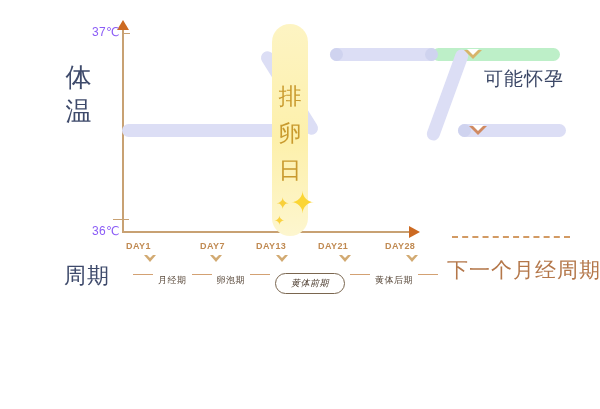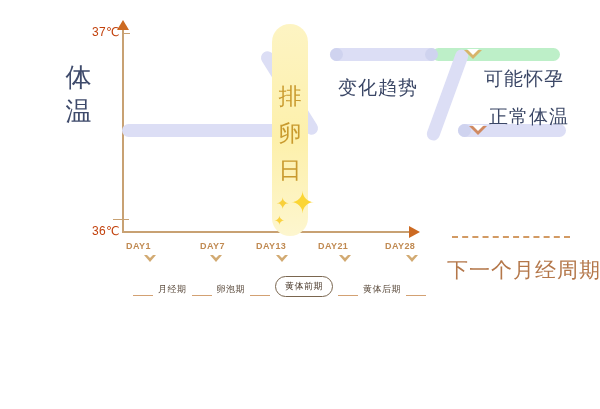--- a/index.html
+++ b/index.html
@@ -12,21 +12,21 @@
   
   .axis-y{position:absolute;left:122px;top:28px;width:2px;height:204px;background:#c8a173;}
   .axis-y-arrow{position:absolute;left:117px;top:20px;width:0;height:0;
     border-left:6px solid transparent;border-right:6px solid transparent;border-bottom:10px solid #cc6a22;}
   .axis-x{position:absolute;left:122px;top:231px;width:290px;height:2px;background:#c8a173;}
   .axis-x-arrow{position:absolute;left:409px;top:226px;width:0;height:0;
     border-top:6px solid transparent;border-bottom:6px solid transparent;border-left:11px solid #cc6a22;}
   .tick-37{position:absolute;left:122px;top:33px;width:8px;height:1px;background:#c8a173;}
   .tick-36{position:absolute;left:113px;top:219px;width:16px;height:1px;background:#c8a173;}
 
-  .ylab{position:absolute;color:#c2410c;font-size:12px;letter-spacing:.3px;}
+  .ylab{position:absolute;color:#8b5cf6;font-size:12px;letter-spacing:.3px;}
   .ylab-37{left:92px;top:25px;}
   .ylab-36{left:92px;top:212px;margin-top:12px;}
 
   
   .axis-title{
     position:absolute;color:#3e4a6b;font-size:26px;line-height:34px;
     font-weight:400;letter-spacing:1px;text-align:center;
   }
   .axis-title-temp{left:62px;top:60px;width:34px;}
   .axis-title-temp span{display:block;}
@@ -77,24 +77,24 @@
 
   
   .day{position:absolute;color:#c08a52;font-size:9px;letter-spacing:.4px;top:241px;font-weight:bold;}
   .daymark{position:absolute;top:255px;width:0;height:0;
       border-left:6px solid transparent;border-right:6px solid transparent;border-top:7px solid #d2aa72;}
   .daymark::after{content:"";position:absolute;left:-4px;top:-8px;width:0;height:0;
       border-left:4px solid transparent;border-right:4px solid transparent;border-top:4px solid #fff;}
 
   
   .phases{position:absolute;left:128px;top:274px;width:300px;height:22px;
-          display:flex;align-items:flex-end;}
+          display:flex;align-items:flex-start;}
   .dash{flex:0 0 auto;width:20px;height:1px;background:#d3a173;margin:0 5px;}
   .phase{flex:0 0 auto;color:#5a4a3c;font-size:9px;letter-spacing:.5px;white-space:nowrap;}
-  .phase.active{position:relative;color:#4a3a2c;padding:3px 10px;}
+  .phase.active{position:relative;color:#4a3a2c;padding:3px 16px;font-style:italic;}
   .phase.active::before{content:"";position:absolute;left:0;top:-1px;right:0;bottom:-1px;
         border:1px solid #7a664f;border-radius:11px;}
 
   
   .next-dash{position:absolute;left:452px;top:236px;width:118px;height:0;
         border-top:2px dashed #d29a63;}
   .next-label{position:absolute;left:447px;top:256px;color:#b4774a;font-size:21px;
         letter-spacing:1px;white-space:nowrap;}
 </style>
 </head>
@@ -109,20 +109,21 @@
   <div class="tick-37"></div>
   <div class="tick-36"></div>
 
   <div class="ylab ylab-37">37℃</div>
   <div class="ylab ylab-36">36℃</div>
 
   <div class="axis-title axis-title-temp">
     <span>体</span>
     <span>温</span>
   </div>
+  <div class="axis-title axis-title-cycle">周期</div>
 
   <div class="seg seg-flat-left"></div>
   <div class="seg seg-rise"></div>
   <div class="seg seg-top"></div>
   <div class="seg-green"></div>
   <div class="seg seg-fall"></div>
   <div class="seg seg-flat-right"></div>
   <div class="node node-peak-l"></div>
   <div class="node node-peak-r"></div>
   <div class="node node-bot-r"></div>
@@ -130,24 +131,22 @@
   <div class="ovu-col"></div>
   <div class="ovu-text">
     <span>排</span>
     <span>卵</span>
     <span>日</span>
   </div>
   <div class="spark spark-a">✦</div>
   <div class="spark spark-b">✦</div>
   <div class="spark spark-c">✦</div>
 
-  <div class="anno anno-trend">变化趋势</div>
   <div class="anno anno-preg">可能怀孕</div>
   <div class="tri tri-preg"></div>
-  <div class="anno anno-norm">正常体温</div>
   <div class="tri tri-norm"></div>
 
   <div id="day-ticks">
       <div class="day" style="left: 126px;">DAY1</div>
       <div class="daymark" style="left: 144px;"></div>
       <div class="day" style="left: 192px; margin-left: 8px;">DAY7</div>
       <div class="daymark" style="left: 210px;"></div>
       <div class="day" style="left: 256px;">DAY13</div>
       <div class="daymark" style="left: 276px;"></div>
       <div class="day" style="left: 318px; text-align: right;">DAY21</div>

